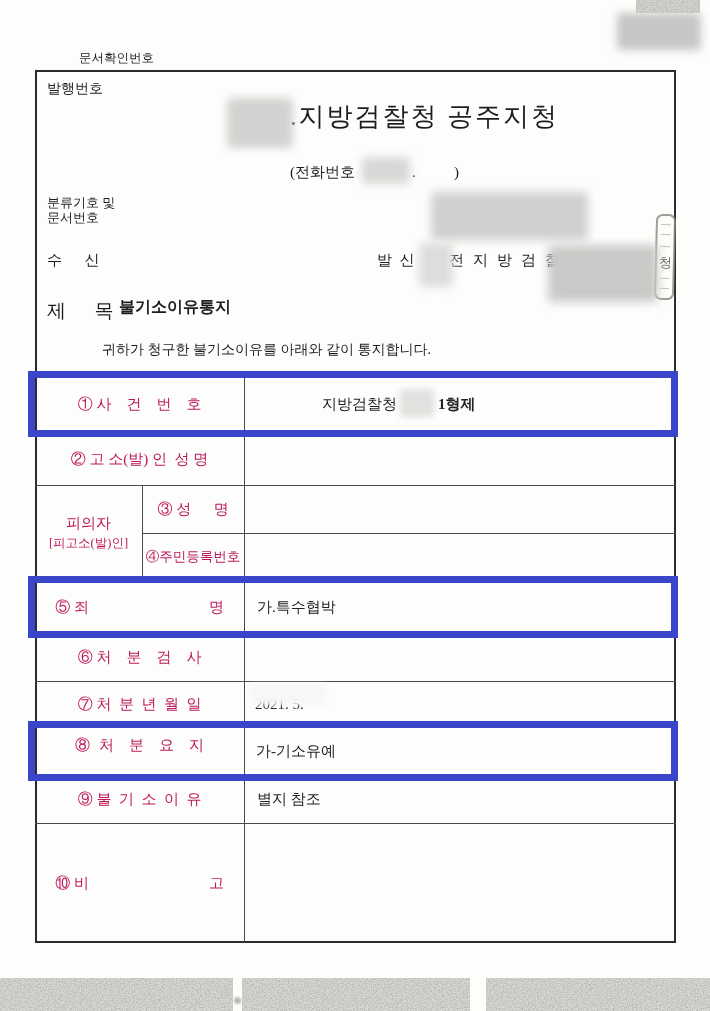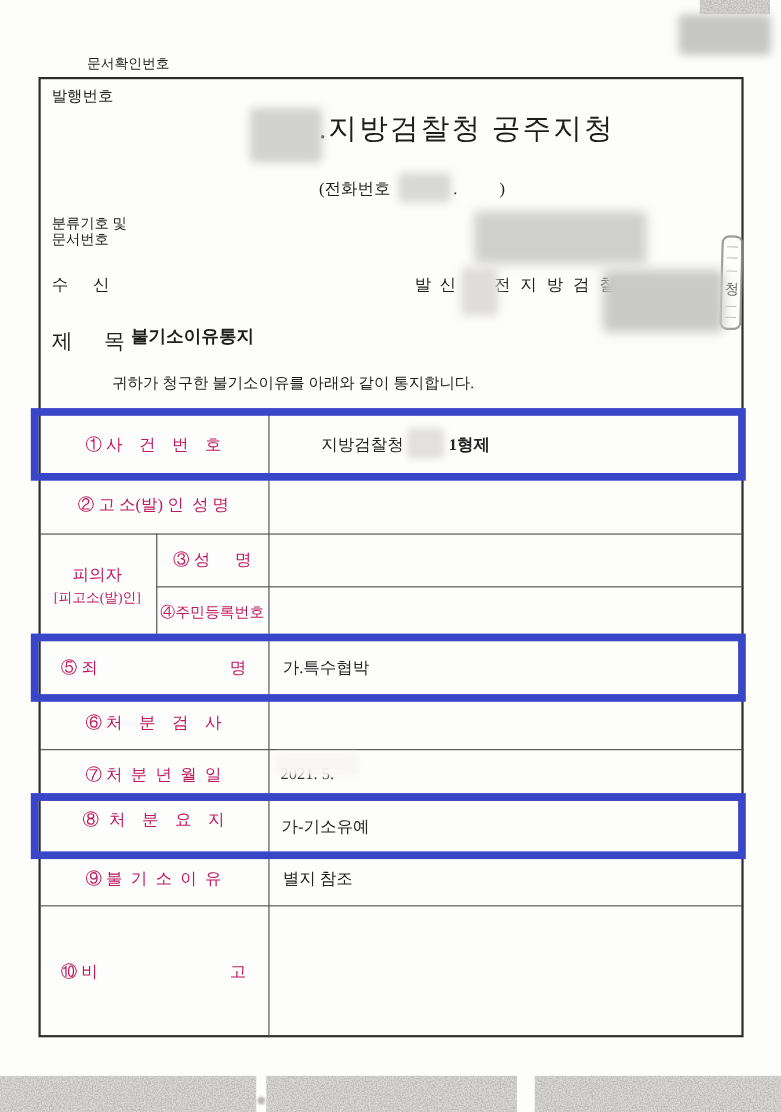--- a/index.html
+++ b/index.html
@@ -101,21 +101,21 @@
   <div class="lbl abs" style="left:144px;top:487px;width:98px;height:44px;">③ 성  명</div>
   <div class="lbl abs" style="left:144px;top:535px;width:98px;height:44px;font-size:13.5px;">④주민등록번호</div>
 
   <div class="lbl abs" style="left:37px;top:583px;width:205px;height:48px;">⑤ 죄        명</div>
   <div class="lbl abs" style="left:37px;top:635px;width:205px;height:44px;">⑥ 처 분 검 사</div>
   <div class="lbl abs" style="left:37px;top:683px;width:205px;height:42px;">⑦ 처 분 년 월 일</div>
   <div class="lbl abs" style="left:37px;top:729px;width:205px;height:32px;font-family:Liberation Mono, monospace;">⑧ 처 분 요 지</div>
   <div class="lbl abs" style="left:37px;top:777px;width:205px;height:44px;">⑨ 불 기 소 이 유</div>
   <div class="lbl abs" style="left:37px;top:825px;width:205px;height:116px;">⑩ 비        고</div>
 
-  <div class="val abs" style="left:232px;top:377px;width:428px;height:54px;">
+  <div class="val abs" style="left:262px;top:377px;width:428px;height:54px;">
     <span style="position:absolute;left:60px;">지방검찰청</span>
     <span class="blur" style="left:138px;top:12px;width:34px;height:28px;background:#e2e1df;filter:blur(3px);"></span>
     <span style="position:absolute;left:176px;font-weight:bold;">1형제</span>
   </div>
 
   <div class="val abs" style="left:257px;top:581px;width:415px;height:52px;">가.특수협박</div>
 
   <div class="val abs" style="left:255px;top:681px;width:200px;height:46px;">2021. 5.</div>
   <div class="blur" style="left:250px;top:684px;width:76px;height:21px;background:rgba(248,247,245,0.95);filter:blur(2px);"></div>
 

